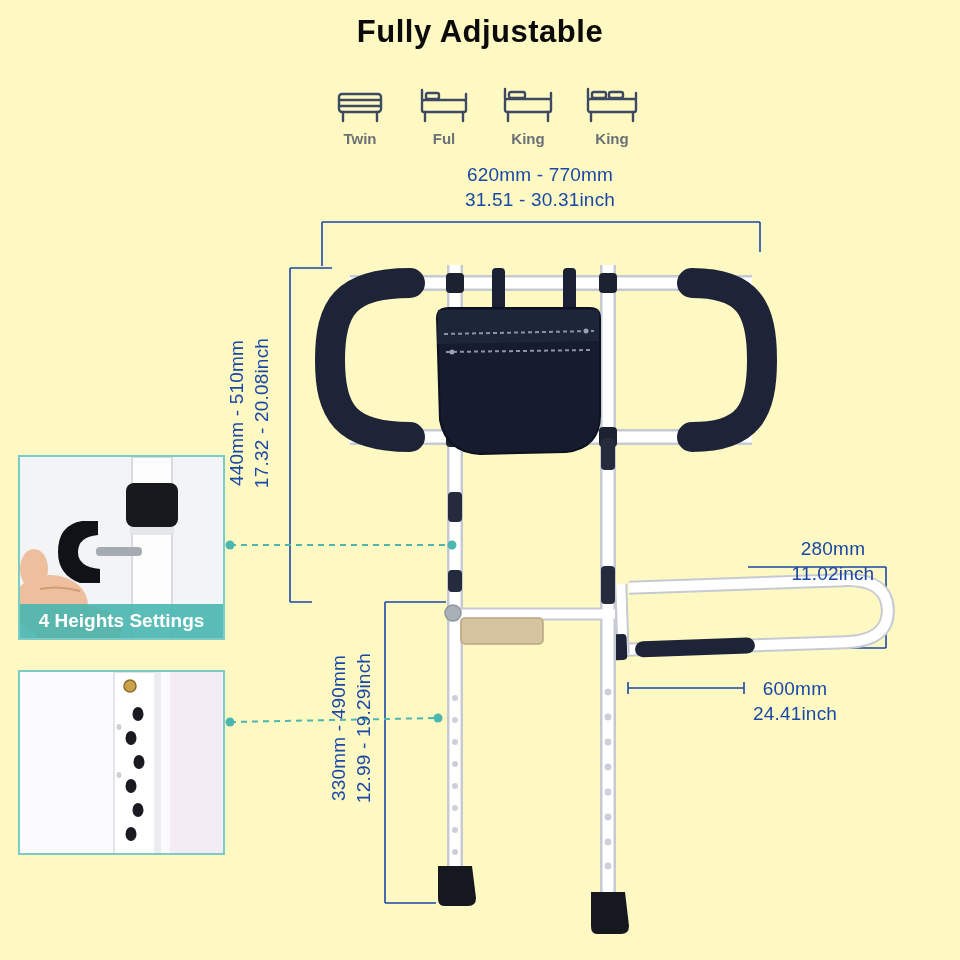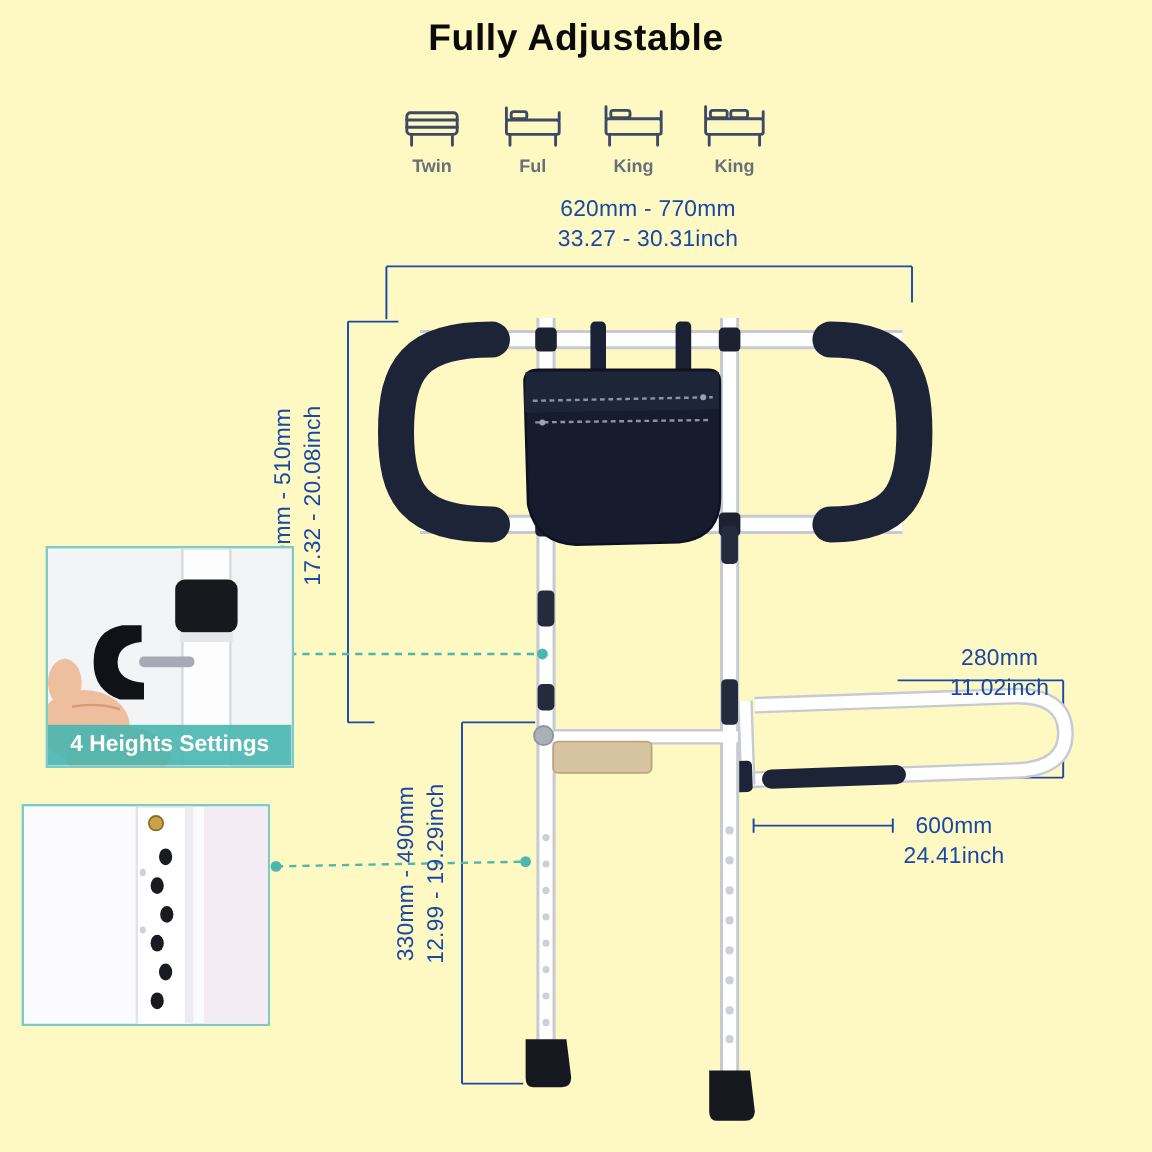--- a/index.html
+++ b/index.html
@@ -17,21 +17,21 @@
   .bed-label{margin-top:2px; font-size:15px; font-weight:600; color:#6b7076;}
 
   .dim-text{position:absolute; color:#1948a8; font-size:19px; font-weight:500;
             text-align:center; line-height:25px; letter-spacing:0.2px; white-space:nowrap;}
   .dim-vertical{transform:rotate(-90deg); width:340px; height:50px;}
 
   .scene{position:absolute; left:0; top:0; width:960px; height:960px;}
 
   .inset{position:absolute; left:18px; width:207px; height:185px; border:2px solid #7ccbc7;
          box-sizing:border-box; overflow:hidden; background:#f4f5f7;}
-  .inset-top{top:455px;margin-left:20px;}
+  .inset-top{top:455px;}
   .inset-bottom{top:670px;}
   .inset svg{position:absolute; left:0; top:0;}
   .inset-label{position:absolute; left:0; right:0; bottom:0; height:34px;
                background:rgba(72,182,176,0.9); color:#ffffff; font-size:19px;
                font-weight:bold; text-align:center; line-height:34px;}
 </style>
 </head>
 <body>
 
 <div class="page">
@@ -162,21 +162,21 @@
       <circle cx="230" cy="545" r="4.5" fill="#4cb6b0"></circle>
       <circle cx="452" cy="545" r="4.5" fill="#4cb6b0"></circle>
       <path d="M230 722 L438 718" stroke="#4cb6b0" stroke-width="2" stroke-dasharray="6 5" fill="none"></path>
       <circle cx="230" cy="722" r="4.5" fill="#4cb6b0"></circle>
       <circle cx="438" cy="718" r="4.5" fill="#4cb6b0"></circle>
     </g>
   </svg>
 
   <div class="dim-text" style="left:420px; top:162px; width:240px;">
     <div>620mm - 770mm</div>
-    <div>33.27 - 30.31inch</div>
+    <div>31.51 - 30.31inch</div>
   </div>
 
   <div class="dim-text dim-vertical" style="left:79px; top:388px;">
     <div>440mm - 510mm</div>
     <div>17.32 - 20.08inch</div>
   </div>
 
   <div class="dim-text dim-vertical" style="left:181px; top:703px;">
     <div>330mm - 490mm</div>
     <div>12.99 - 19.29inch</div>

